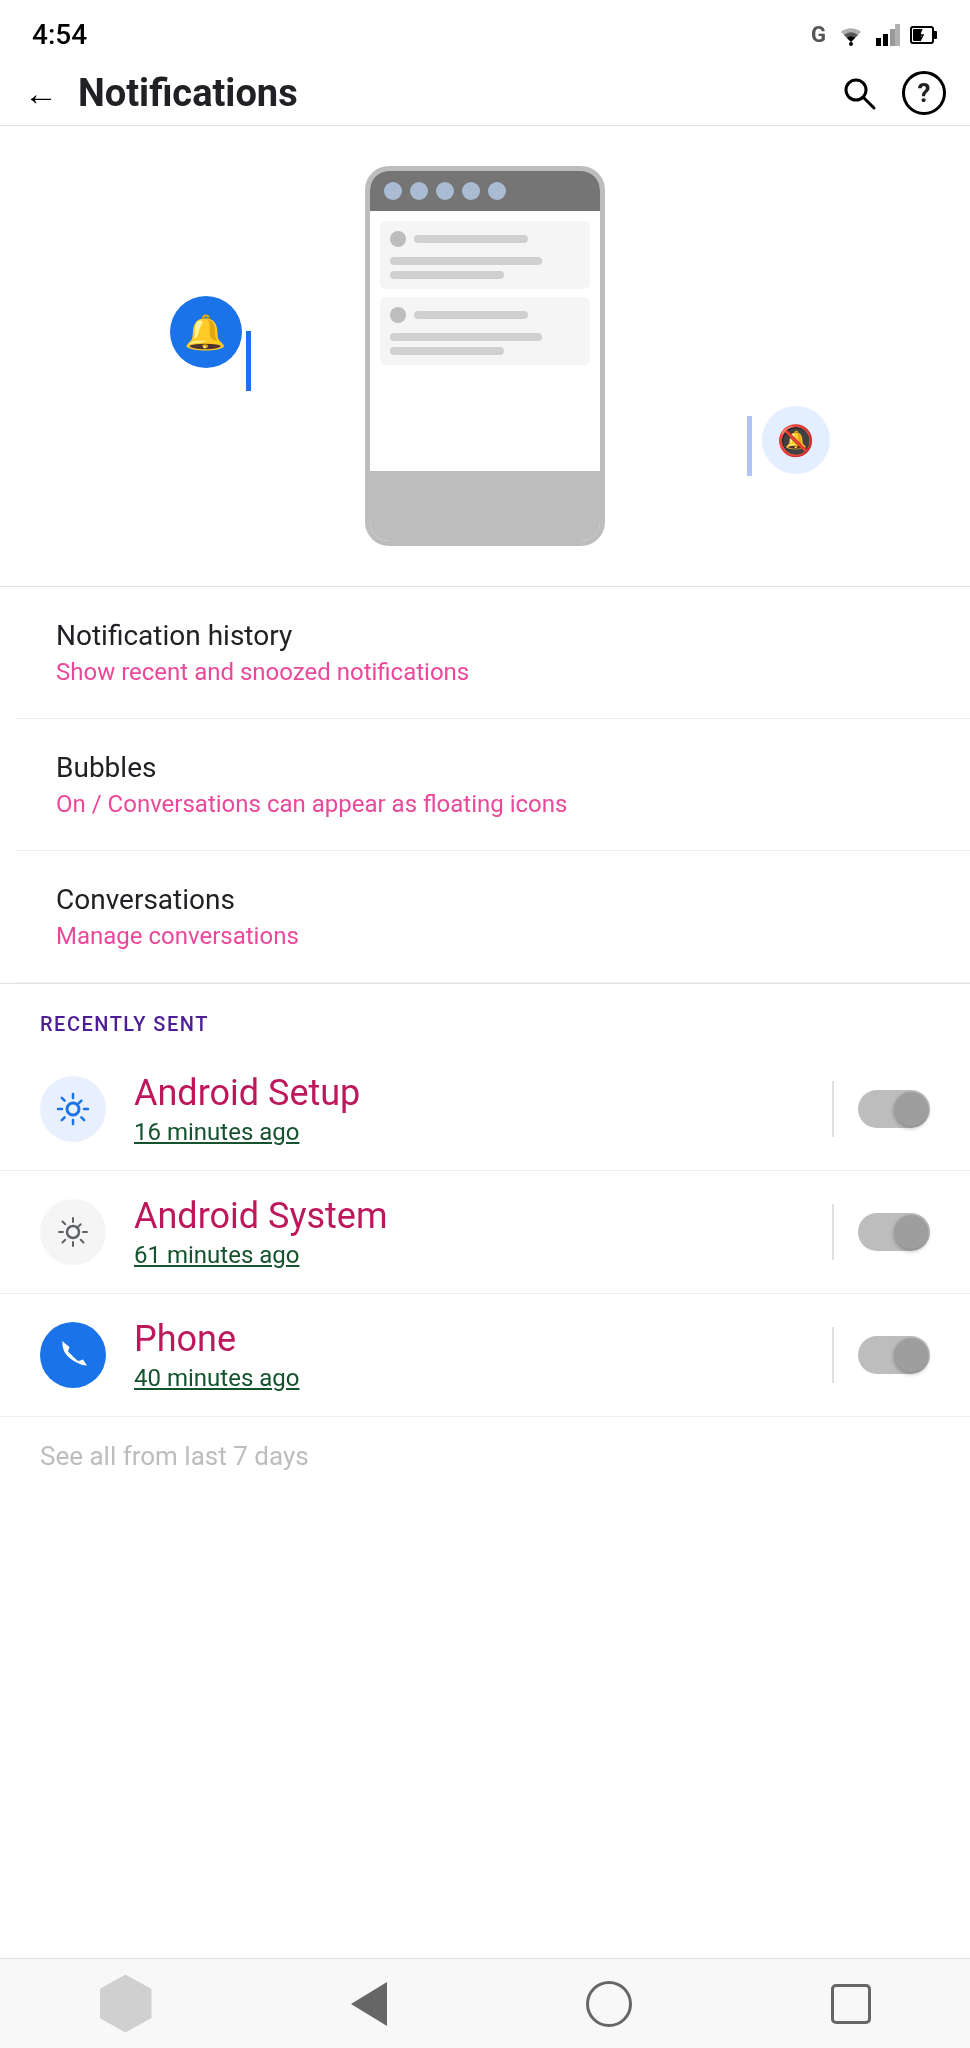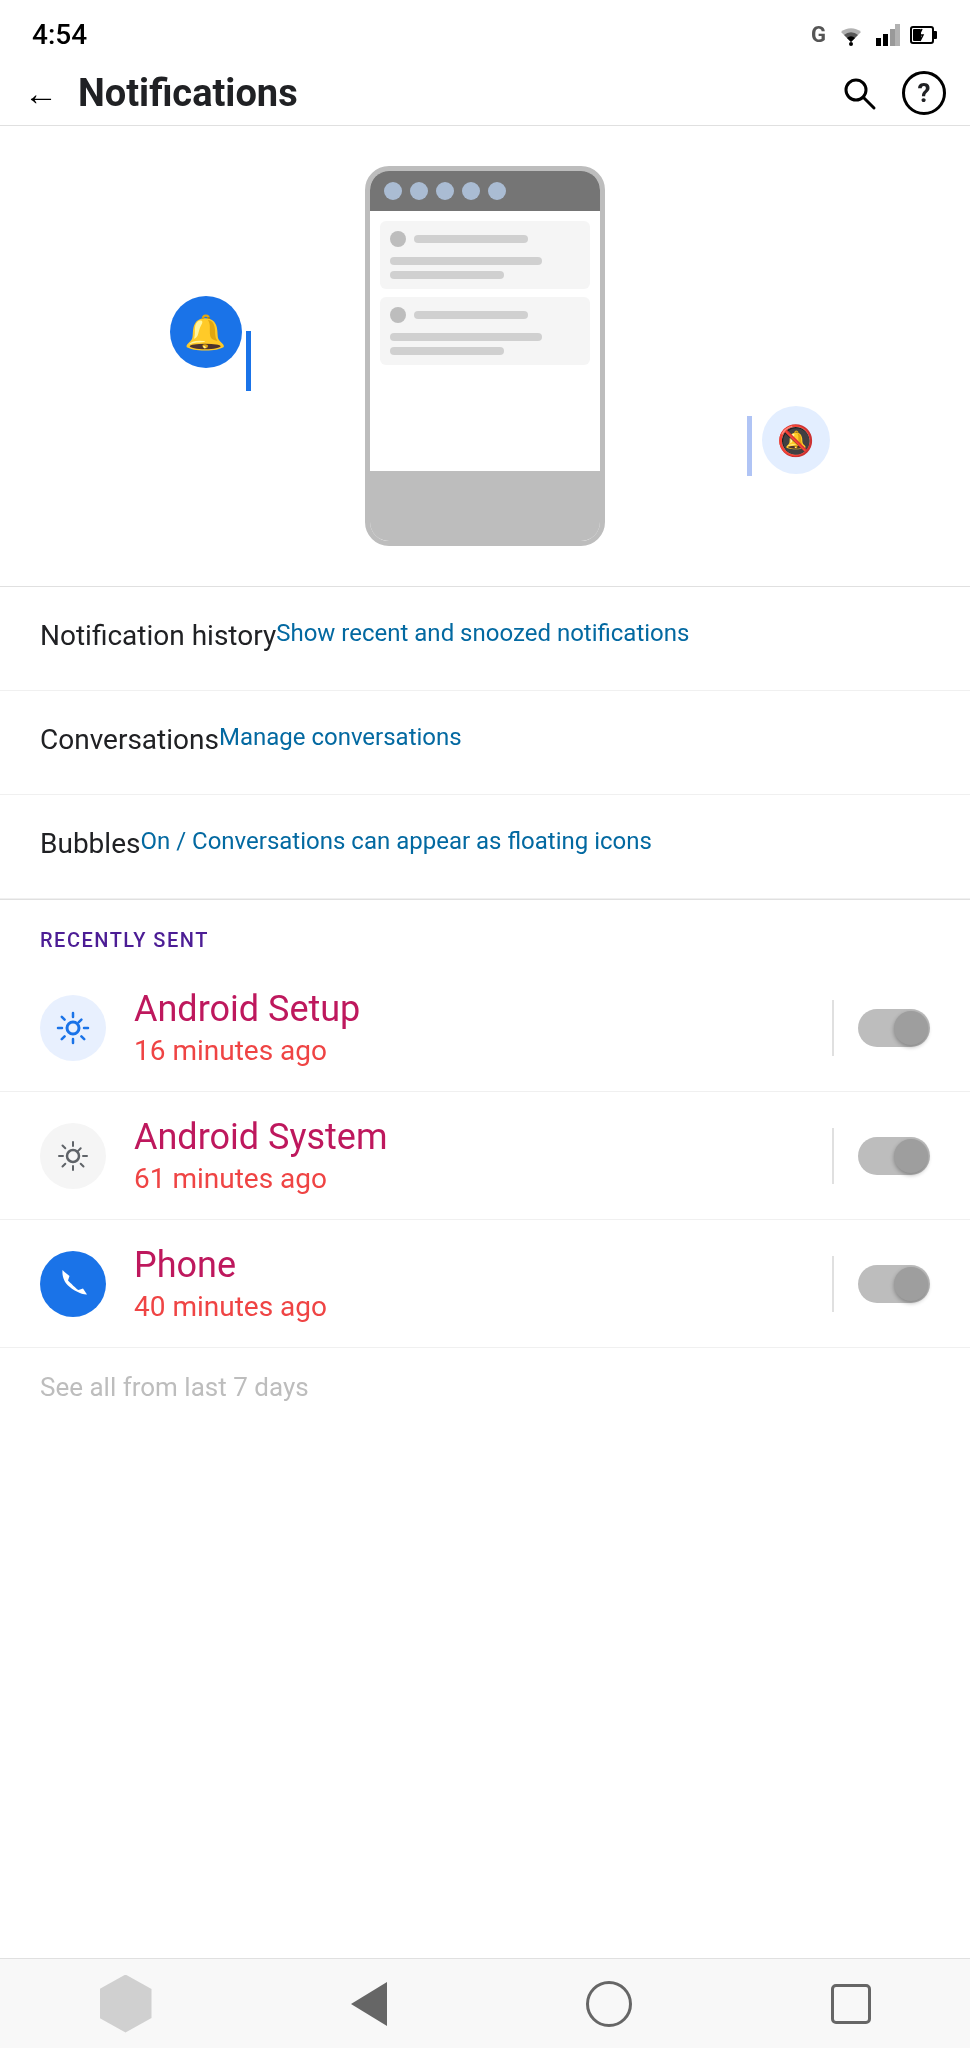--- a/index.html
+++ b/index.html
@@ -189,34 +189,35 @@
       background: #b0c4f5;
       z-index: 9;
     }
 
     
     .settings-list {
       padding: 0;
     }
     .settings-item {
       display: flex;
-      flex-direction: row;
+      flex-direction: column;
       padding: 32px 40px;
       border-bottom: 1px solid #f0f0f0;
       cursor: pointer;
+      margin-left: 16px;
     }
     .settings-item-title {
       font-size: 28px;
       font-weight: 400;
       color: #202124;
       margin-bottom: 6px;
     }
     .settings-item-subtitle {
       font-size: 24px;
-      color: #0369a1;
+      color: #ec4899;
     }
 
     
     .section-divider {
       height: 1px;
       background: #e0e0e0;
       margin: 0;
     }
     .section-label {
       font-size: 20px;
@@ -248,22 +249,23 @@
     }
     .app-notif-info {
       flex: 1;
     }
     .app-notif-name {
       font-size: 36px;
       color: #be185d;
       margin-bottom: 4px;
     }
     .app-notif-time {
-      font-size: 28px;
-      color: #ef4444;
+      font-size: 24px;
+      color: #14532d;
+      text-decoration: underline;
     }
     .app-notif-divider {
       width: 2px;
       height: 56px;
       background: #e0e0e0;
       margin: 0 24px;
     }
     
     .toggle {
       width: 72px;
@@ -427,26 +429,26 @@
     <span>🔕</span>
   </div>
 </div>
 
 <div class="settings-list">
   <div class="settings-item">
     <span class="settings-item-title">Notification history</span>
     <span class="settings-item-subtitle">Show recent and snoozed notifications</span>
   </div>
   <div class="settings-item">
+    <span class="settings-item-title">Bubbles</span>
+    <span class="settings-item-subtitle">On / Conversations can appear as floating icons</span>
+  </div>
+  <div class="settings-item">
     <span class="settings-item-title">Conversations</span>
     <span class="settings-item-subtitle">Manage conversations</span>
-  </div>
-  <div class="settings-item">
-    <span class="settings-item-title">Bubbles</span>
-    <span class="settings-item-subtitle">On / Conversations can appear as floating icons</span>
   </div>
 </div>
 
 <div class="section-divider"></div>
 
 <div class="section-label">RECENTLY SENT</div>
 
 <div class="app-notif-row">
   <div class="app-notif-icon" style="background:#e8f0fe;">
     <svg width="38" height="38" viewBox="0 0 38 38">

